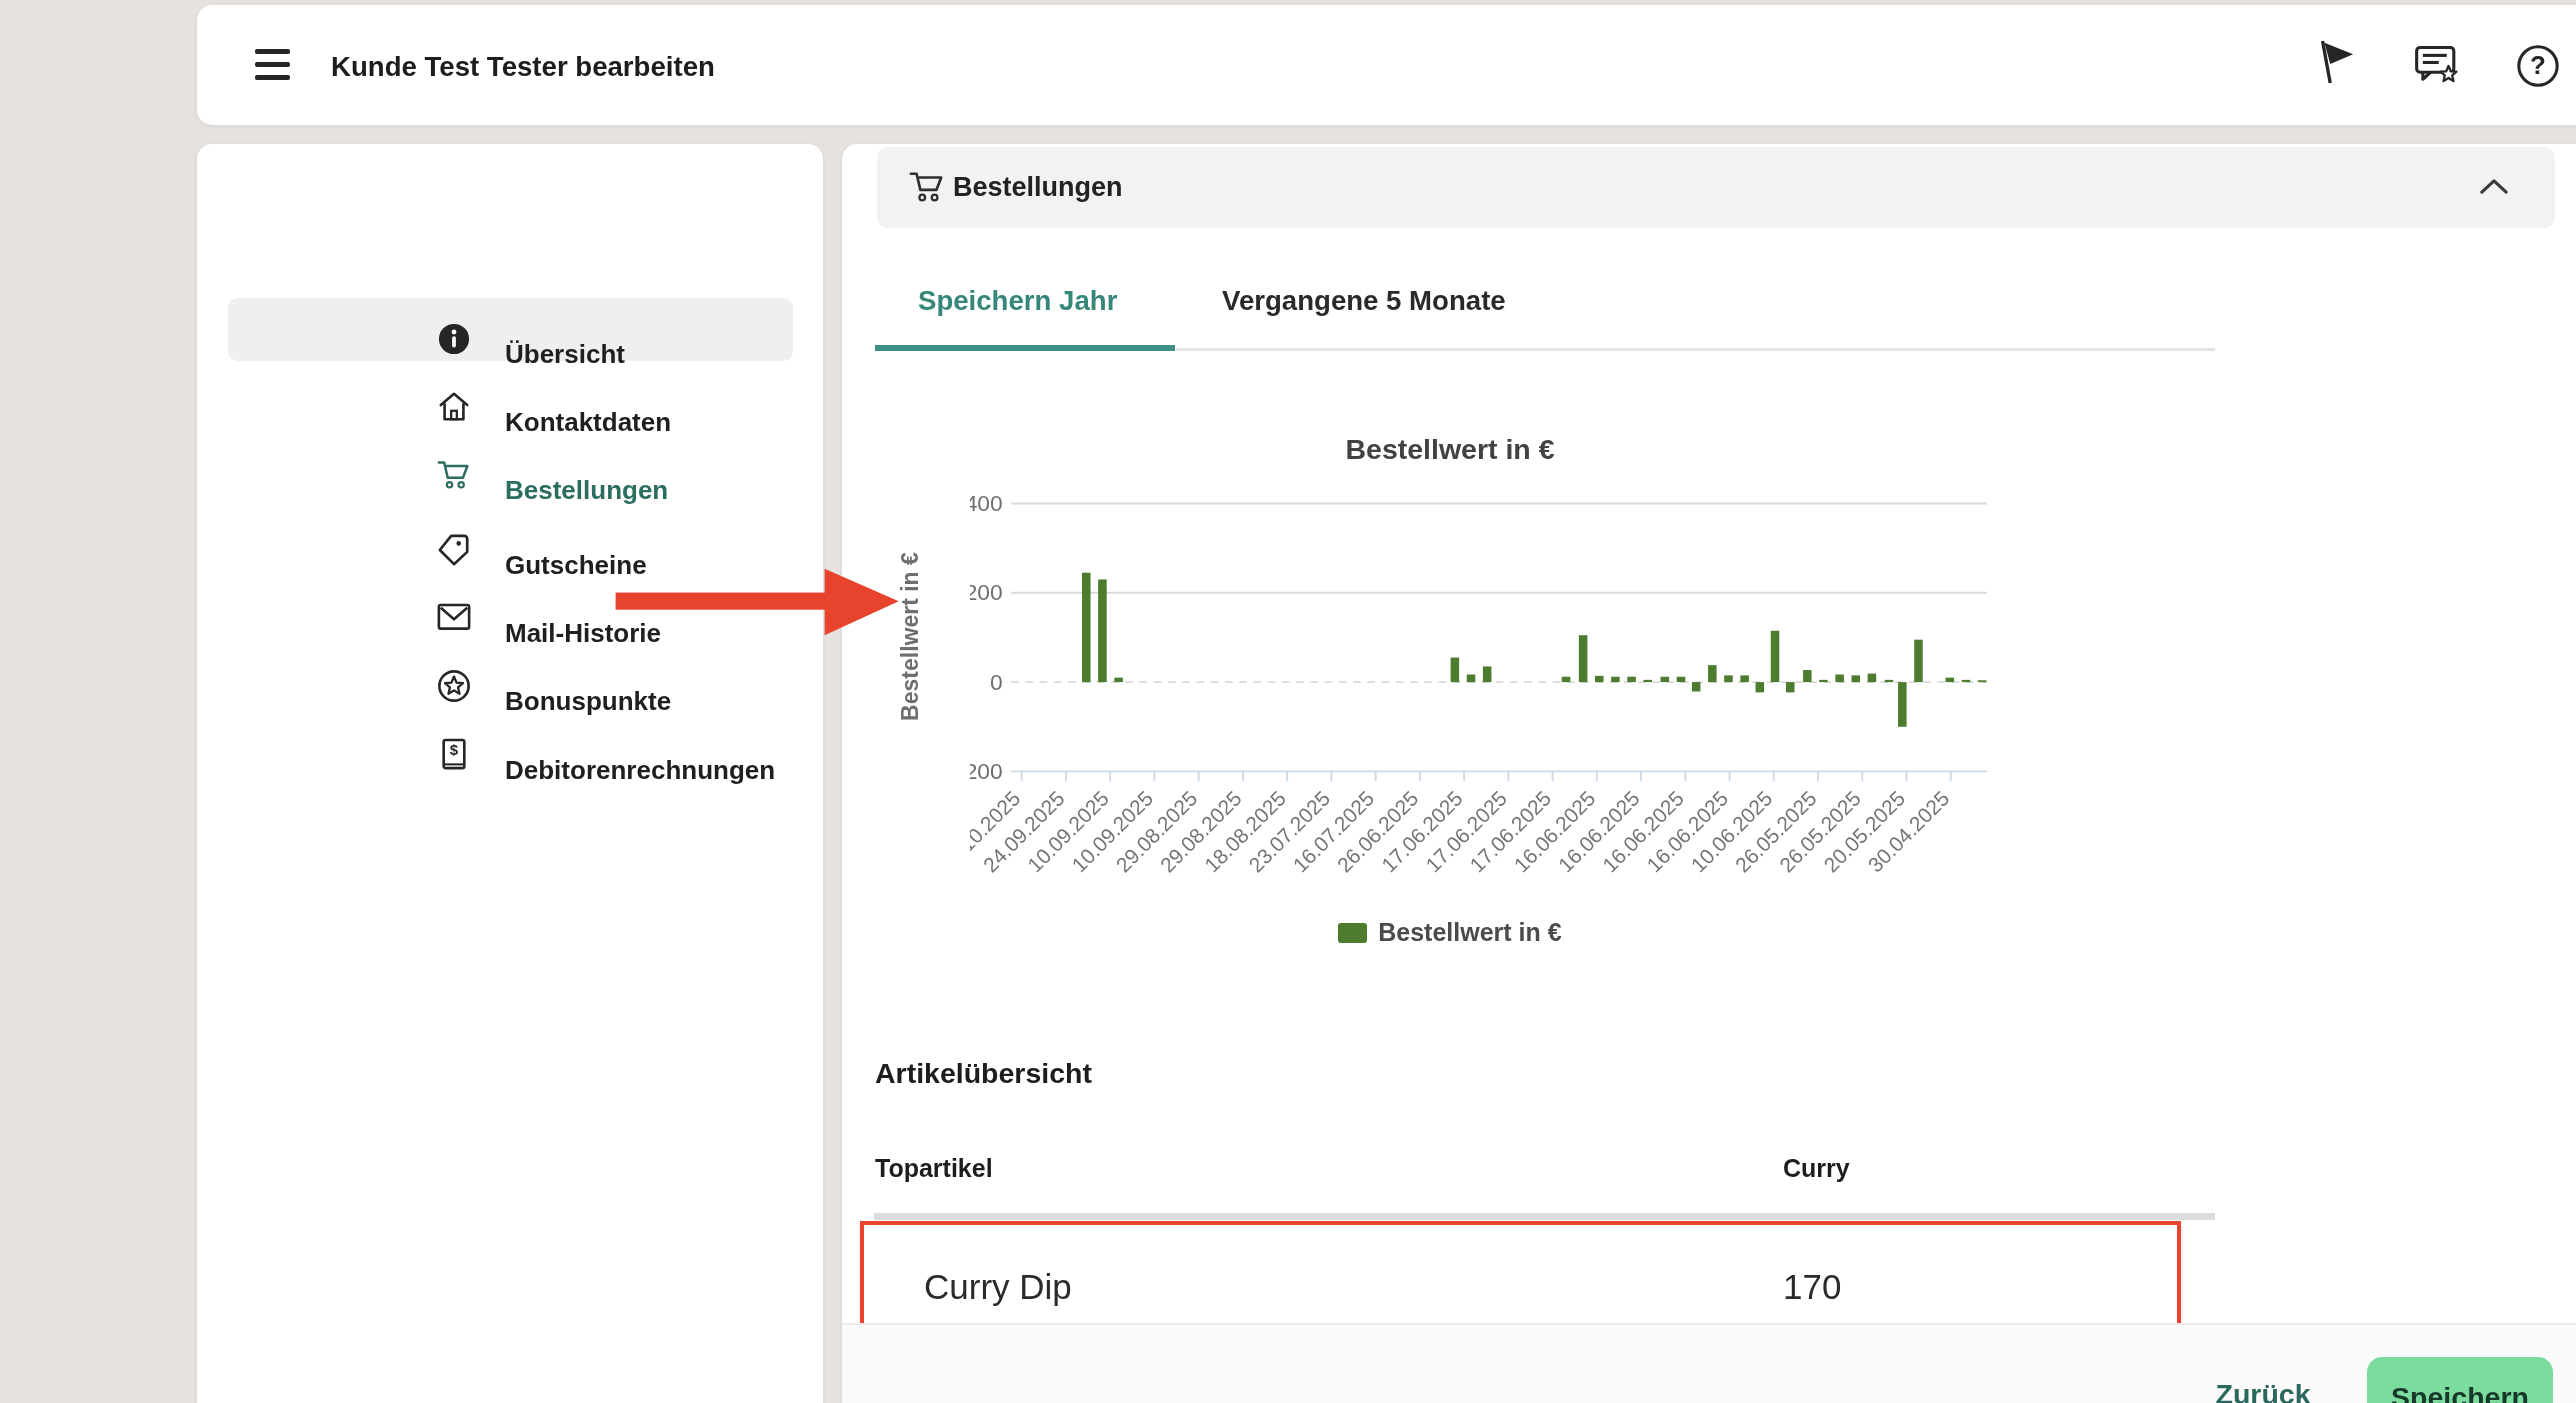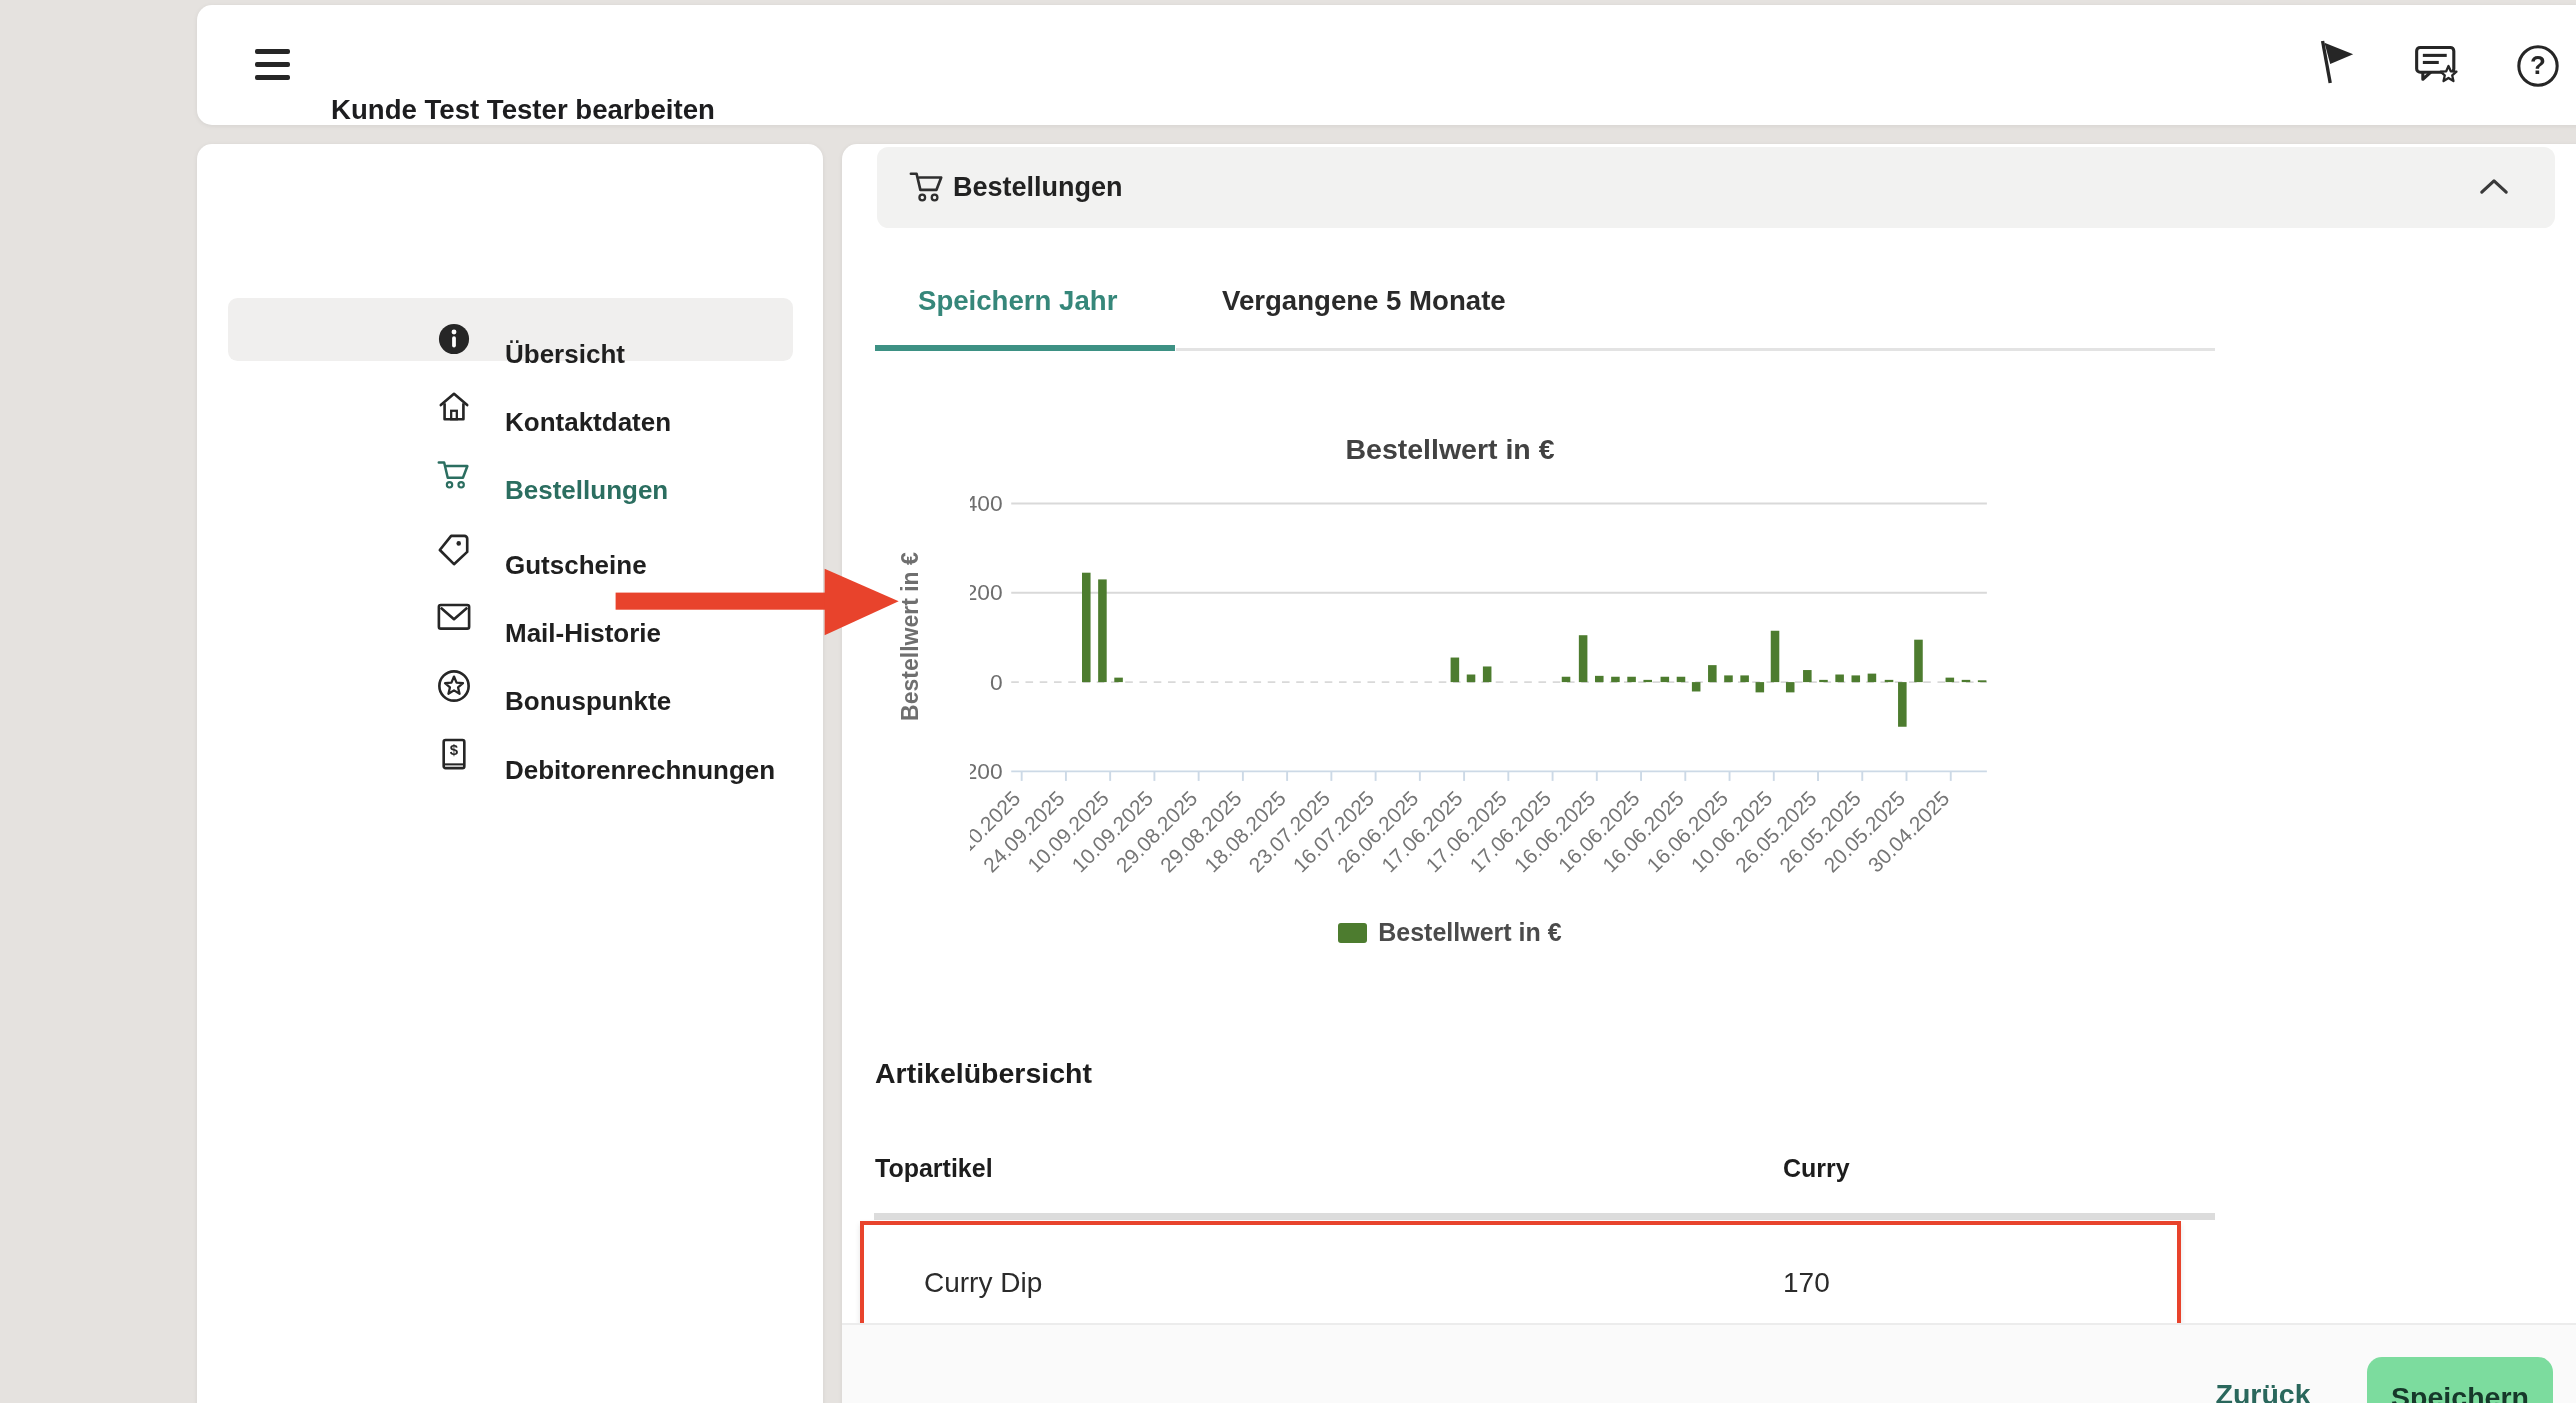--- a/index.html
+++ b/index.html
@@ -8,21 +8,21 @@
     background:#e5e2df;
     font-family:"Liberation Sans", sans-serif;
     -webkit-font-smoothing:antialiased;
   }
   .abs{position:absolute;}
   .card{background:#ffffff;box-shadow:0 1px 4.8px rgba(0,0,0,.07);}
   
   #topbar{left:197px;top:4.8px;width:2385px;height:120px;border-radius:15px 0 0 15px;}
   #hamburger{left:255px;top:49px;width:35px;height:31px;display:flex;flex-direction:column;justify-content:space-between;cursor:pointer;}
   #hamburger span{display:block;height:4.8px;border-radius:1.9px;background:#262626;}
-  #topbar-title{left:331px;top:51px;font-size:27.6px;font-weight:700;color:#1d1d1f;margin-top:43px;}
+  #topbar-title{left:331px;top:51px;font-size:27.6px;font-weight:700;color:#1d1d1f;}
   .topbar-icon{width:46px;height:48px;display:flex;align-items:center;justify-content:center;cursor:pointer;}
   
   #sidebar{left:197px;top:144px;width:626px;height:1266px;border-radius:15px 15px 0 0;}
   #sidebar-selected-pill{left:31px;top:154px;width:565px;height:63px;border-radius:9.5px;background:#f0efee;}
   .side-row{left:0;width:626px;height:63px;display:flex;align-items:center;cursor:pointer;}
   .side-row .ic{position:absolute;left:43px;width:34px;height:34px;display:flex;align-items:center;justify-content:center;}
   .side-row .lbl{position:absolute;left:111px;font-size:26px;font-weight:700;color:#1f1f1f;white-space:nowrap;margin-top:32px;}
   .side-row.active .lbl{color:#2b6e60;}
   
   #main{left:842px;top:144px;width:1740px;height:1264px;border-radius:15px 0 0 0;}
@@ -41,21 +41,21 @@
   #plot{left:970px;top:475px;}
   #legend{left:970px;top:918px;width:960px;display:flex;align-items:center;justify-content:center;gap:11.4px;}
   #legend .swatch{width:28.5px;height:20px;border-radius:2.9px;}
   #legend .lg-label{font-size:25px;font-weight:700;color:#4b4b4b;}
   
   #articles-heading{left:875px;top:1057px;font-size:28.5px;font-weight:700;color:#1d1d1d;}
   .colhead{position:absolute;top:1154px;font-size:25px;font-weight:700;color:#1d1d1d;}
   #col-top{left:875px;} #col-anz{left:1783px;}
   #table-divider{left:874px;top:1213px;width:1341px;height:6.7px;background:#dcdcdc;}
   #row-highlight{left:860px;top:1221px;width:1321px;height:106px;border:4.8px solid #e8432c;background:#fff;box-shadow:0 2.9px 5.7px rgba(0,0,0,.10);box-sizing:border-box;}
-  .cell{position:absolute;top:1267px;font-size:28px;color:#2b2b2b;}
+  .cell{position:absolute;top:1267px;font-size:35px;color:#2b2b2b;}
   
   #footer-bg{left:842px;top:1325px;width:1740px;height:84px;background:#fafafa;}
   #footer-divider{left:842px;top:1323px;width:1740px;height:1.9px;background:#ececec;}
   #back-link{left:2201px;top:1378px;width:124px;text-align:center;font-size:28.5px;font-weight:700;color:#2a675c;cursor:pointer;}
   #save-button{left:2367px;top:1357px;width:186px;height:80px;border-radius:15px;background:#7cdc9e;border:none;display:flex;align-items:center;justify-content:center;font-size:28.5px;font-weight:700;color:#16382a;cursor:pointer;font-family:inherit;}
   
   #anno-arrow{left:608px;top:561px;pointer-events:none;}
   svg.icon{display:block;}
 </style>
 </head>

